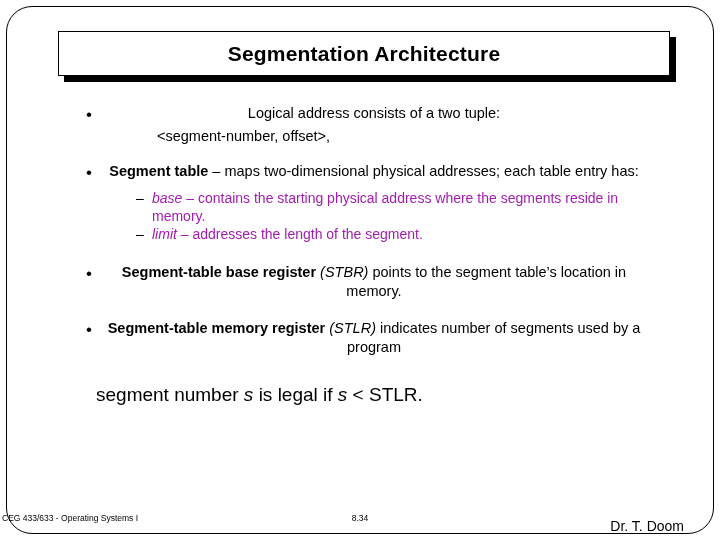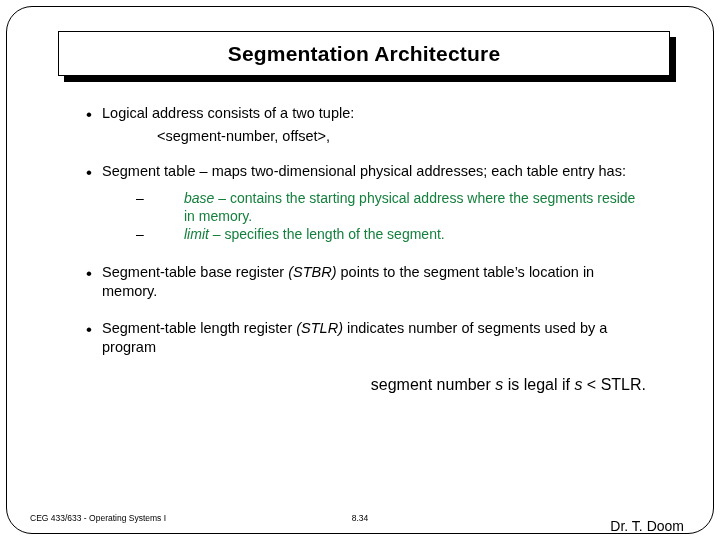--- a/index.html
+++ b/index.html
@@ -81,63 +81,63 @@
     font-size: 17px;
     line-height: 20px;
     text-align: left;
     padding-top: 1px;
   }
   .bullet-text {
     font-size: 14.5px;
     line-height: 19px;
     color: #000000;
     flex: 1;
+    text-align: center;
   }
   .indent-line {
     font-size: 14.5px;
     line-height: 19px;
     color: #000000;
     margin-left: 71px;
   }
   .subbullet-row {
     display: flex;
     align-items: flex-start;
     margin-left: 50px;
     font-size: 14px;
     line-height: 18px;
   }
   .sub-dash {
     flex: 0 0 16px;
     color: #000000;
   }
   .sub-text {
     flex: 1;
-    color: #15803d;
-    margin-left: 32px;
-  }
-  .b { font-weight: normal; }
+    color: #a21caf;
+  }
+  .b { font-weight: bold; }
   .i { font-style: italic; }
 
   .spacer-sm { height: 11px; }
   .spacer-md { height: 16px; }
   .spacer-lg { height: 20px; }
 
   .centered-line {
-    text-align: right;
-    font-size: 16px;
+    text-align: left;
+    font-size: 19px;
     line-height: 19px;
     color: #000000;
-    margin-top: 18px;
+    margin-top: 28px;
     padding-left: 10px;
   }
 
   
   .footer-left {
     position: absolute;
-    left: 30px;
+    left: 2px;
     top: 513px;
     font-size: 8.5px;
     color: #000000;
   }
   .footer-center {
     position: absolute;
     left: 0;
     top: 513px;
     width: 720px;
     text-align: center;
@@ -182,35 +182,35 @@
 
     <div class="spacer-sm" style="height:4px"></div>
 
     <div class="subbullet-row">
       <span class="sub-dash">–</span>
       <span class="sub-text"><span class="i">base</span><span> – contains the starting physical address where the segments reside in memory.</span></span>
     </div>
 
     <div class="subbullet-row">
       <span class="sub-dash">–</span>
-      <span class="sub-text"><span class="i">limit</span><span> – specifies the length of the segment.</span></span>
+      <span class="sub-text"><span class="i">limit</span><span> – addresses the length of the segment.</span></span>
     </div>
 
     <div class="spacer-lg"></div>
 
     <div class="bullet-row">
       <span class="bullet-dot">•</span>
       <span class="bullet-text"><span class="b">Segment-table base register</span><span class="i"> (STBR)</span><span> points to the segment table’s location in memory.</span></span>
     </div>
 
     <div class="spacer-md"></div>
 
     <div class="bullet-row">
       <span class="bullet-dot">•</span>
-      <span class="bullet-text"><span class="b">Segment-table length register</span><span class="i"> (STLR)</span><span> indicates number of segments used by a program</span></span>
+      <span class="bullet-text"><span class="b">Segment-table memory register</span><span class="i"> (STLR)</span><span> indicates number of segments used by a program</span></span>
     </div>
 
     <div class="centered-line"><span>segment number </span><span class="i">s</span><span> is legal if </span><span class="i">s</span><span> &lt; STLR.</span></div>
 
   </div>
 
   <div class="footer-left">CEG 433/633 - Operating Systems I</div>
   <div class="footer-center">8.34</div>
   <div class="footer-right">Dr. T. Doom</div>
 

